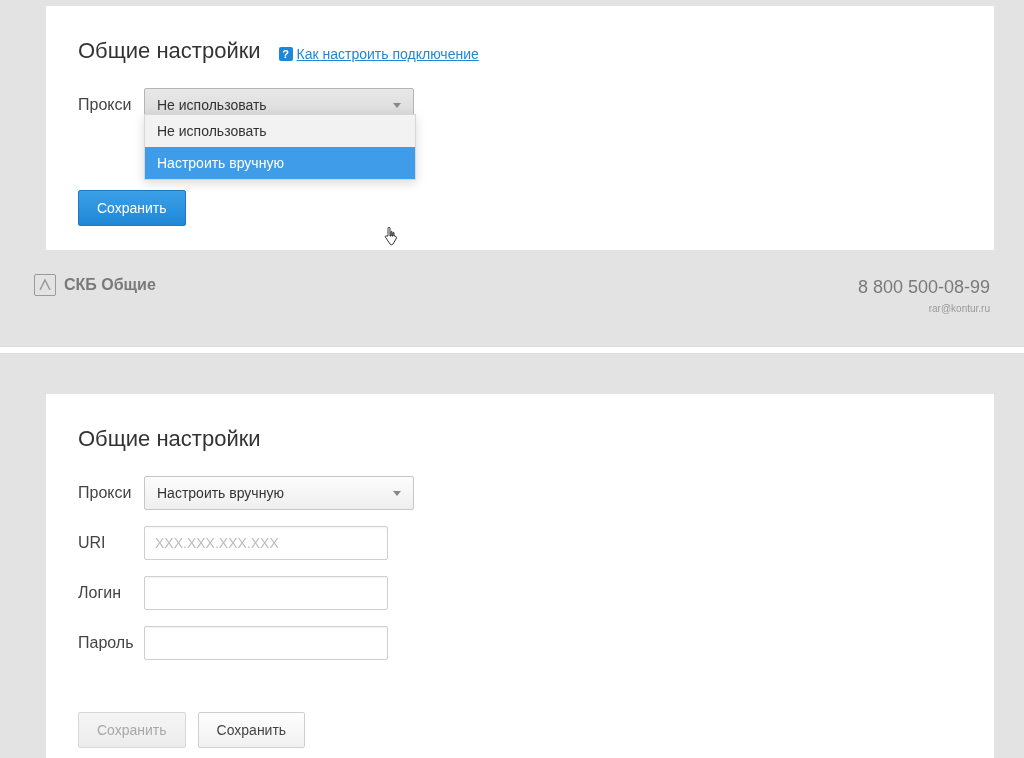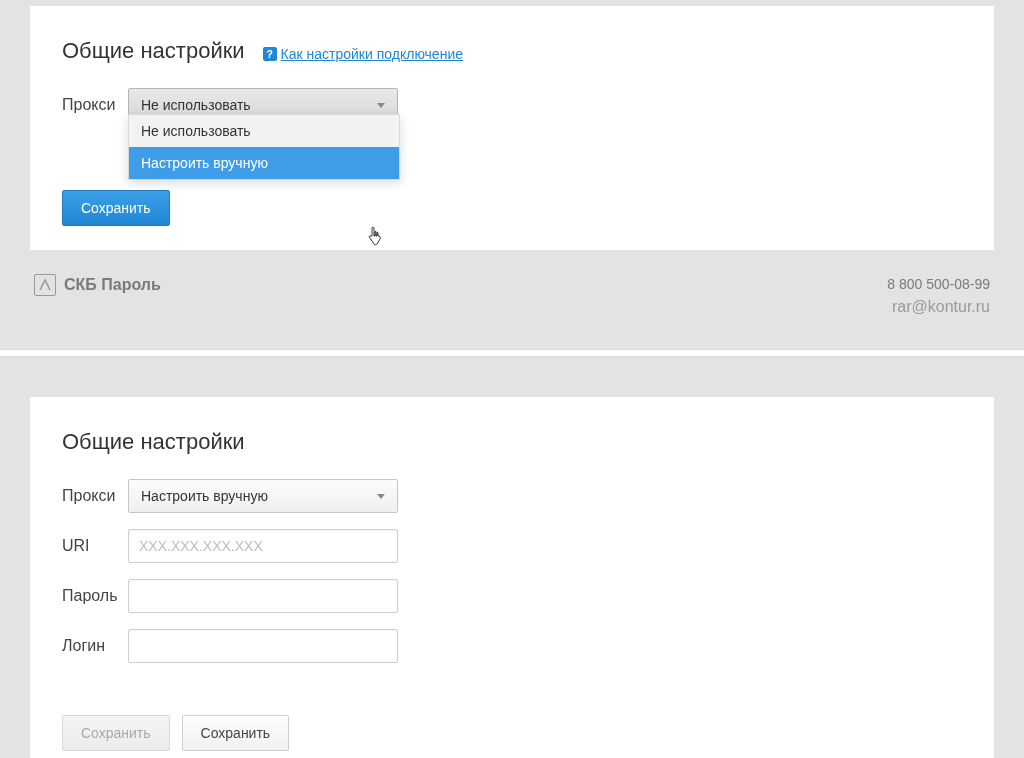--- a/index.html
+++ b/index.html
@@ -8,21 +8,21 @@
     background: #e3e3e3;
     font-size: 14px;
     color: #333;
     width: 1024px;
   }
   .page-wrap {
     padding: 6px 0 0 0;
   }
   .card {
     background: #fff;
-    margin: 0 30px 0 30px;
+    margin: 0 30px 0 46px;
     padding: 32px 32px 24px 32px;
     position: relative;
   }
   .card-header {
     display: flex;
     align-items: baseline;
     gap: 18px;
     margin-bottom: 24px;
   }
   .card-title {
@@ -170,24 +170,24 @@
   .footer-brand {
     color: #7a7a7a;
     font-size: 16px;
     font-weight: 600;
   }
   .footer-right {
     text-align: right;
     line-height: 1.5;
     color: #8c8c8c;
   }
-  .footer-phone { font-size: 14px; color: #7a7a7a; }
-  .footer-email { font-size: 16px; color: #9a9a9a; }
+  .footer-phone { font-size: 18px; color: #7a7a7a; }
+  .footer-email { font-size: 10px; color: #9a9a9a; }
   .text-input {
-    width: 270px;
+    width: 244px;
     height: 34px;
     border: 1px solid #cfcfcf;
     border-radius: 2px;
     padding: 0 10px;
     font-size: 14px;
     color: #7f1d1d;
     box-shadow: inset 0 1px 2px rgba(0,0,0,0.05);
   }
   .text-input::placeholder { color: #bdbdbd; }
   .separator-zone {
@@ -210,21 +210,21 @@
 </head>
 <body>
 
 <div class="page-wrap">
 
   <div class="card" style="position:relative;">
     <div class="card-header">
       <h1 class="card-title">Общие настройки</h1>
       <a class="help-link" href="#">
         <span class="help-icon">?</span>
-        <span>Как настройки подключение</span>
+        <span>Как настроить подключение</span>
       </a>
     </div>
 
     <div class="form-row">
       <div class="form-label">Прокси</div>
       <div class="select-box open">
         <span>Не использовать</span>
         <span class="select-caret"></span>
       </div>
     </div>
@@ -244,21 +244,21 @@
     </div>
   </div>
 
   <div class="footer-bar">
     <div class="footer-left">
       <span class="logo-box">
         <svg width="14" height="14" viewBox="0 0 14 14">
             <path d="M2 12 L7 2 L12 12" fill="none" stroke="#9a9a9a" stroke-width="1.5"></path>
           </svg>
       </span>
-      <span class="footer-brand">СКБ Пароль</span>
+      <span class="footer-brand">СКБ Общие</span>
     </div>
     <div class="footer-right">
       <div class="footer-phone">8 800 500-08-99</div>
       <div class="footer-email">rar@kontur.ru</div>
     </div>
   </div>
 
   <div class="separator-zone"></div>
   <div class="spacer-between"></div>
 
@@ -274,27 +274,27 @@
         <span class="select-caret"></span>
       </div>
     </div>
 
     <div class="form-row">
       <div class="form-label">URI</div>
       <input class="text-input" type="text" placeholder="XXX.XXX.XXX.XXX" style="">
     </div>
 
     <div class="form-row">
+      <div class="form-label">Логин</div>
+      <input class="text-input" type="text" style="">
+    </div>
+
+    <div class="form-row">
       <div class="form-label">Пароль</div>
       <input class="text-input" type="password" style="">
-    </div>
-
-    <div class="form-row">
-      <div class="form-label">Логин</div>
-      <input class="text-input" type="text" style="">
     </div>
 
     <div class="card2-button-row">
       <button class="btn btn-disabled">Сохранить</button>
       <button class="btn btn-secondary">Сохранить</button>
     </div>
   </div>
 
 </div>
 

